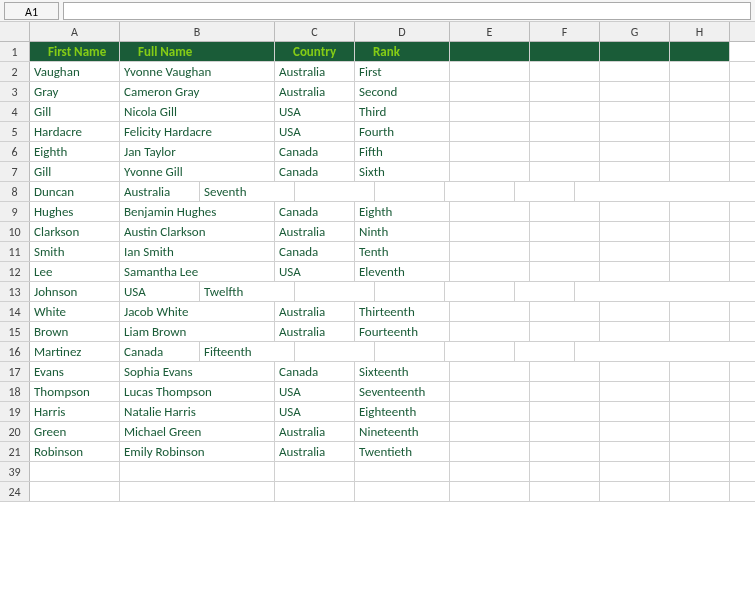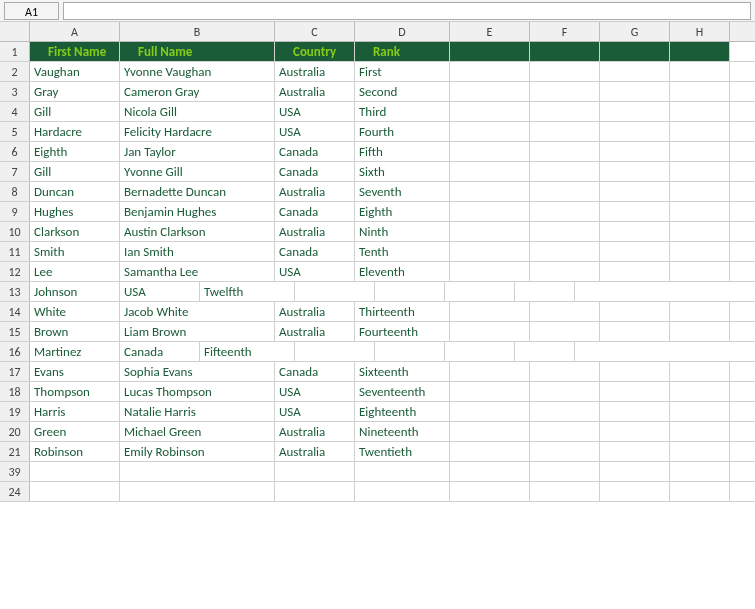--- a/index.html
+++ b/index.html
@@ -229,21 +229,20 @@
     <div class="cell cell-c data-cell">Canada</div>
     <div class="cell cell-d data-cell">Sixth</div>
     <div class="cell cell-e"></div>
     <div class="cell cell-f"></div>
     <div class="cell cell-g"></div>
     <div class="cell cell-h"></div>
   </div>
         <div class="grid-row">
     <div class="row-num">8</div>
     <div class="cell cell-a data-cell">Duncan</div>
-    <div class="cell cell-b data-cell">Bernadette Duncan</div>
     <div class="cell cell-c data-cell">Australia</div>
     <div class="cell cell-d data-cell">Seventh</div>
     <div class="cell cell-e"></div>
     <div class="cell cell-f"></div>
     <div class="cell cell-g"></div>
     <div class="cell cell-h"></div>
   </div>
         <div class="grid-row">
     <div class="row-num">9</div>
     <div class="cell cell-a data-cell">Hughes</div>

